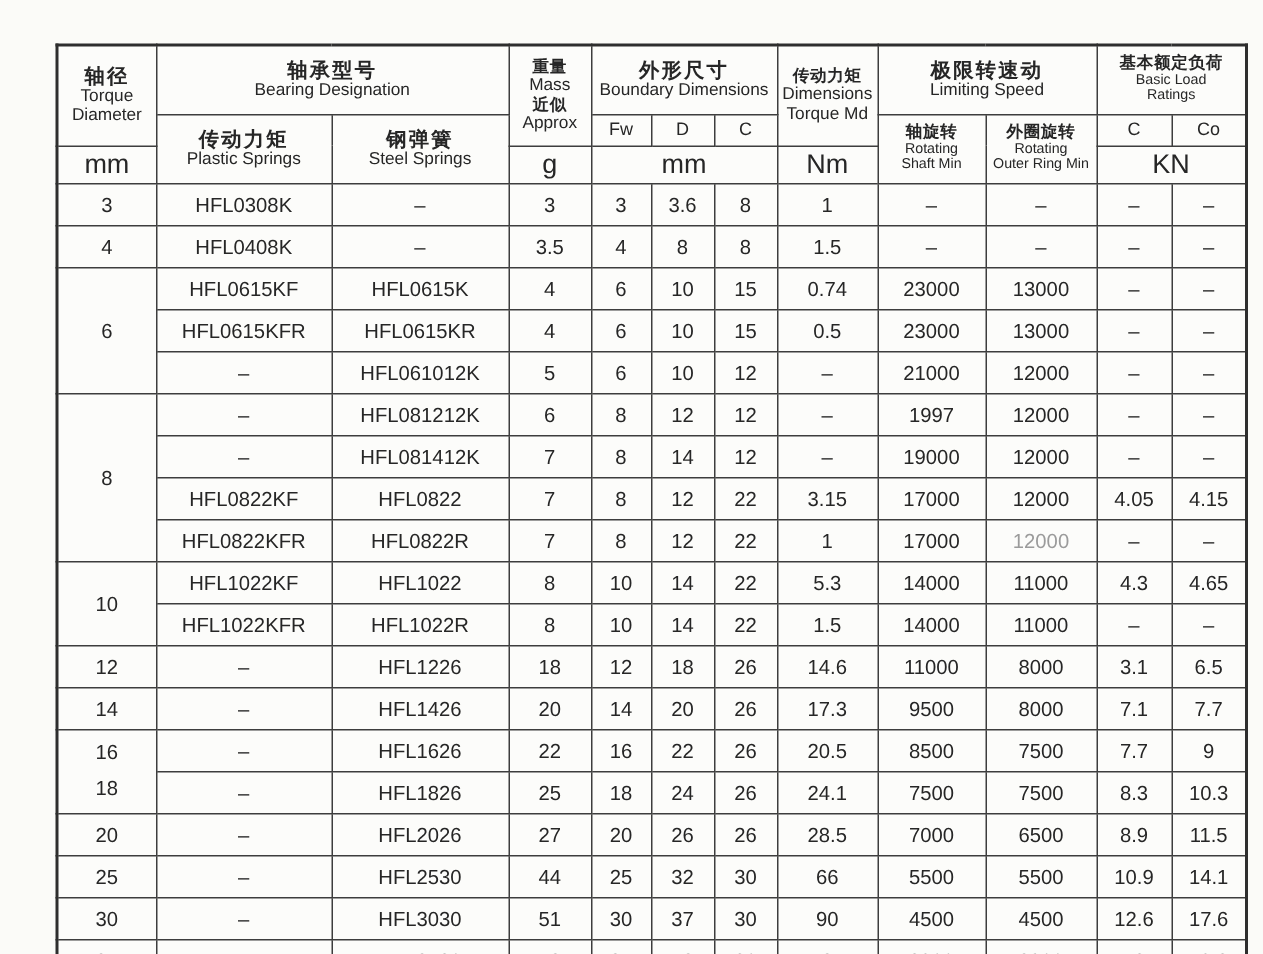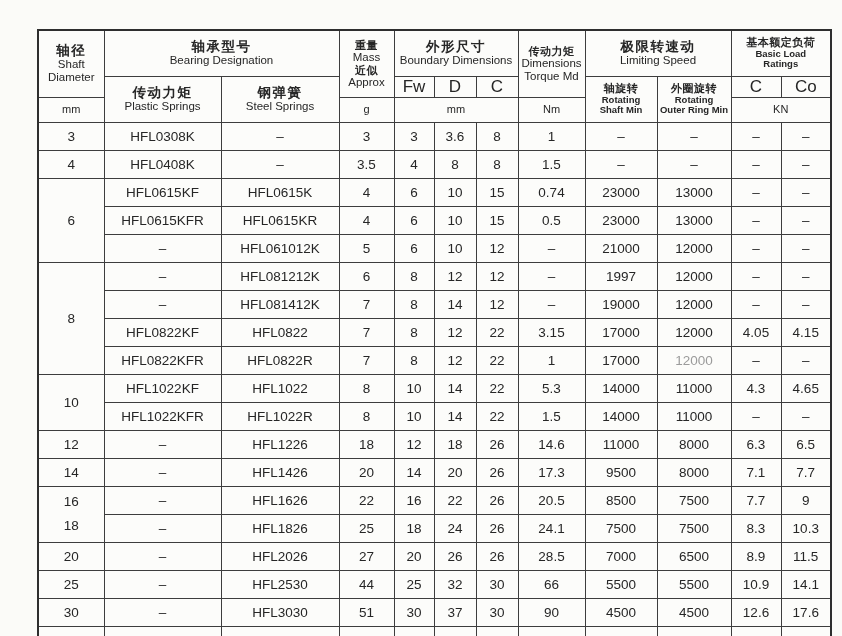--- a/index.html
+++ b/index.html
@@ -21,23 +21,23 @@
     font-weight:normal;overflow:hidden;
   }
   thead tr.hrow1{height:46px;}
   thead tr.hrow2{height:21px;}
   thead tr.hrow3{height:25px;}
   thead tr.hrow3 th{border-bottom:2px solid #2e2e2e;}
   thead th{line-height:1.12;}
   .cn{font-weight:bold;font-size:13.5px;letter-spacing:1.5px;}
   .cn-sm{font-weight:bold;font-size:11px;letter-spacing:0.5px;}
   .en{font-size:11.5px;font-weight:normal;}
-  .en-sm{font-size:9.5px;font-weight:bold;}
-  .unit{font-size:11px;}
-  .colhead{font-size:17px;}
+  .en-sm{font-size:9.5px;font-weight:normal;}
+  .unit{font-size:18px;}
+  .colhead{font-size:12px;}
   tbody td{font-size:13.5px;height:27px;}
   tbody tr.sec td{border-top:2px solid #2e2e2e;}
   td.multi{white-space:pre-line;line-height:24px;}
   td.fade{color:#9b9b9b;}
 </style>
 </head>
 <body>
 
 <table id="spec-table">
   <colgroup>
@@ -52,21 +52,21 @@
     <col style="width:72px">
       <col style="width:74px">
       <col style="width:50px">
       <col style="width:50px">
   </colgroup>
 
   <thead>
     <tr class="hrow1">
       <th rowspan="2">
         <div class="cn">轴径</div>
-        <div class="en">Shaft</div>
+        <div class="en">Torque</div>
         <div class="en">Diameter</div>
       </th>
       <th colspan="2">
         <div class="cn">轴承型号</div>
         <div class="en">Bearing Designation</div>
       </th>
       <th rowspan="2">
         <div class="cn-sm">重量</div>
         <div class="en">Mass</div>
         <div class="cn-sm">近似</div>
@@ -280,21 +280,21 @@
       <td>12</td>
       <td>–</td>
       <td>HFL1226</td>
       <td>18</td>
       <td>12</td>
       <td>18</td>
       <td>26</td>
       <td>14.6</td>
       <td>11000</td>
       <td>8000</td>
-      <td>6.3</td>
+      <td>3.1</td>
       <td>6.5</td>
     </tr>
     <tr class="sec">
       <td>14</td>
       <td>–</td>
       <td>HFL1426</td>
       <td>20</td>
       <td>14</td>
       <td>20</td>
       <td>26</td>

